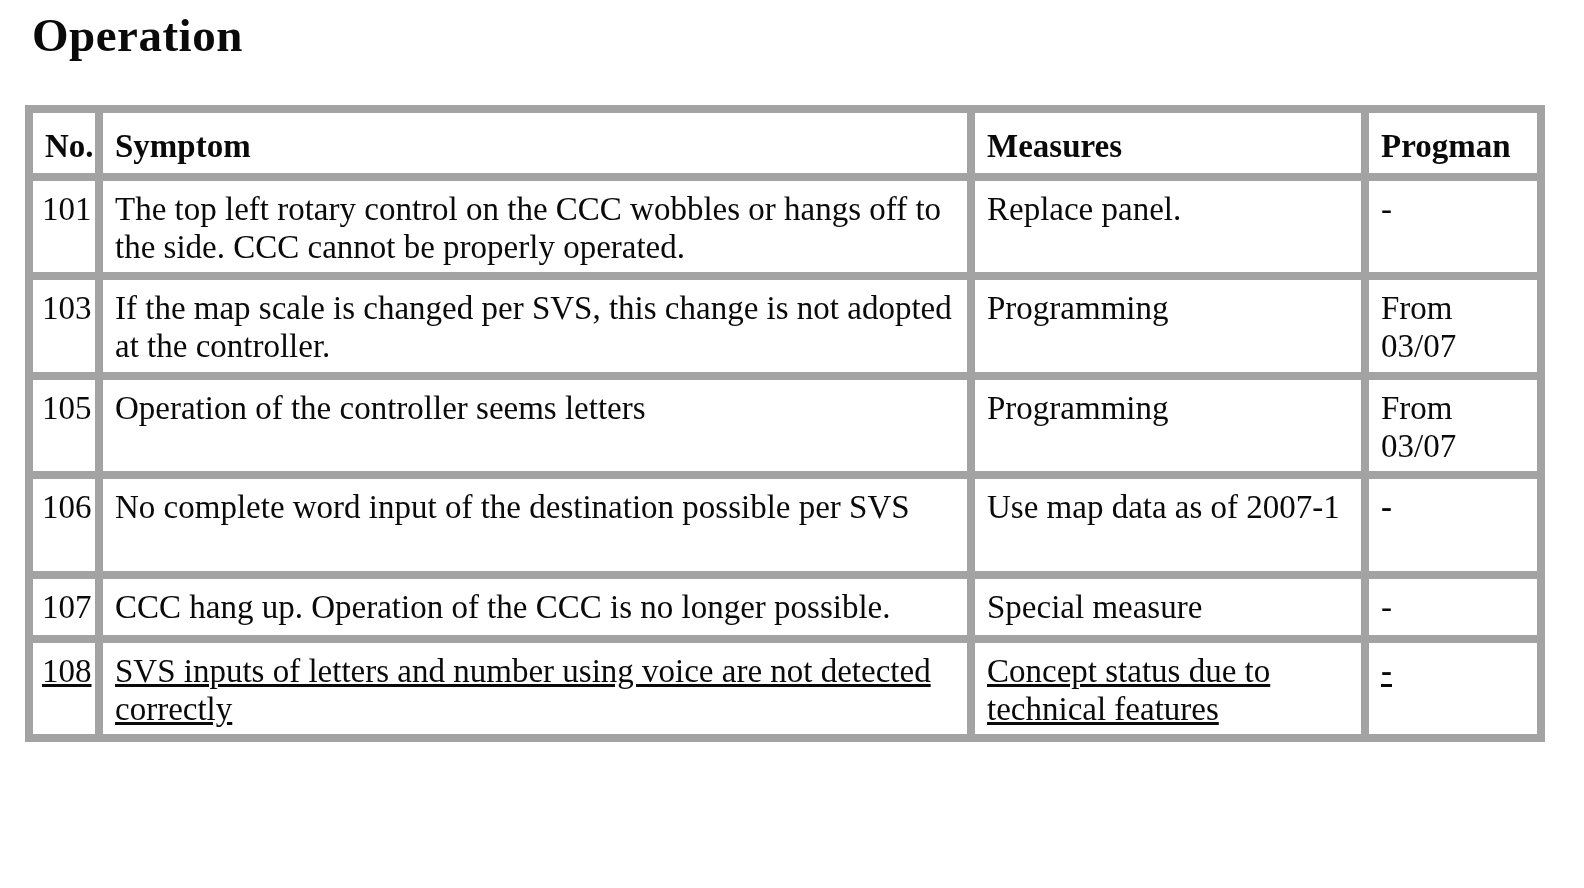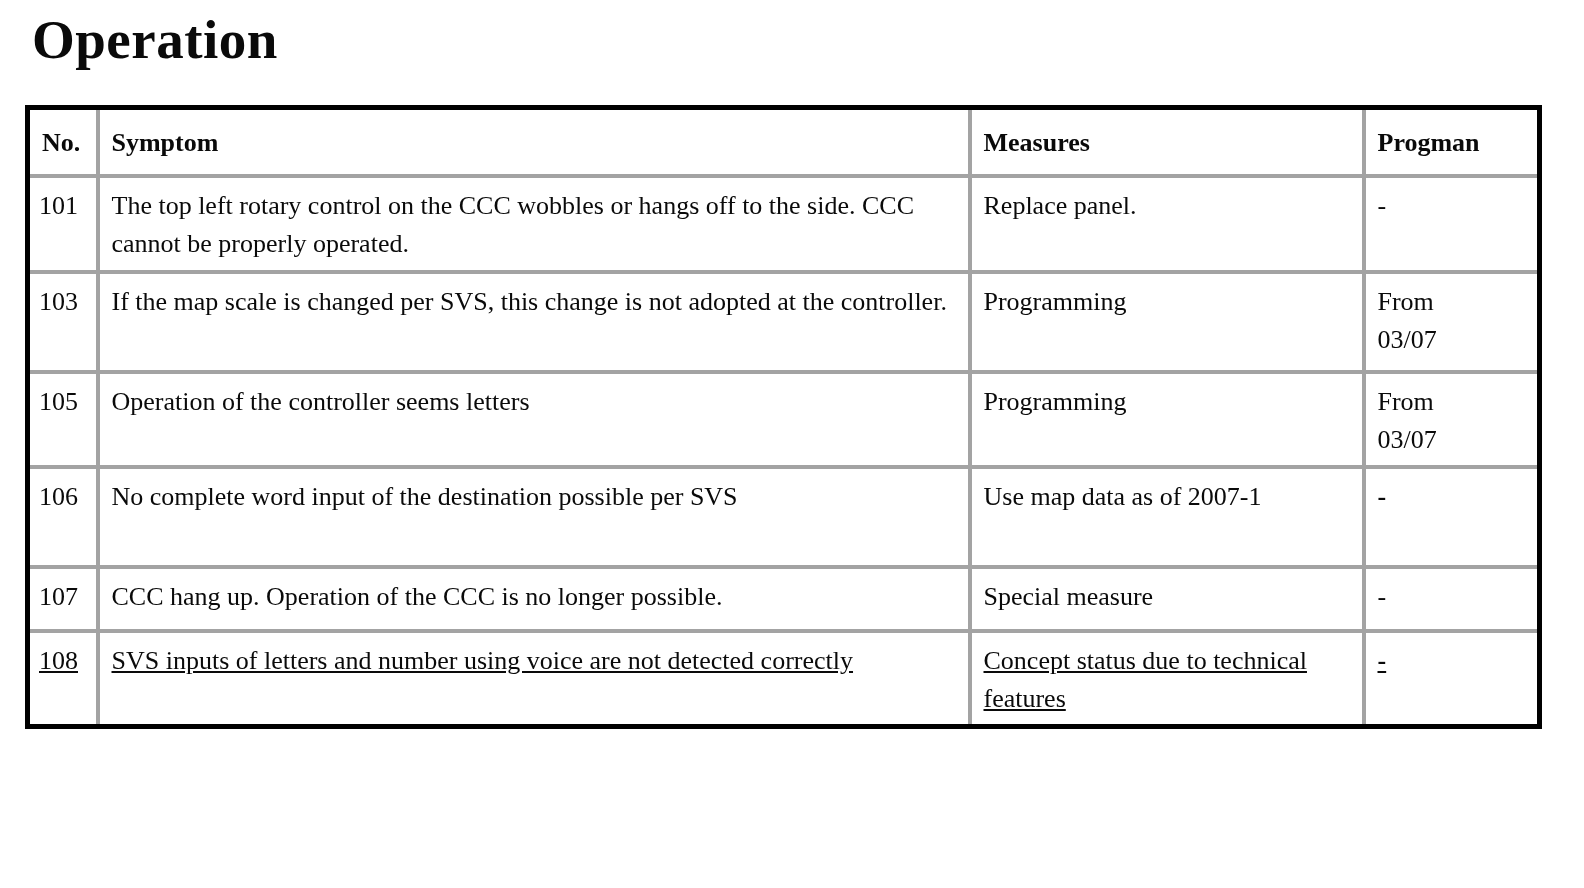--- a/index.html
+++ b/index.html
@@ -16,40 +16,40 @@
     position: relative;
     width: 1584px;
     height: 888px;
     background: #ffffff;
   }
   h1.doc-title {
     margin: 0;
     position: absolute;
     left: 32px;
     top: 8px;
-    font-size: 55px;
+    font-size: 47px;
     font-weight: bold;
     letter-spacing: 0.5px;
     color: #0a0a0a;
   }
   table.op-table {
     position: absolute;
     left: 25px;
     top: 105px;
     width: 1512px;
     border-collapse: collapse;
     table-layout: fixed;
     border: 5px solid #000;
     background: #ffffff;
   }
   .op-table th, .op-table td {
-    border: 4px solid #a3a3a3;
+    border: 8px solid #a3a3a3;
     vertical-align: top;
     text-align: left;
-    font-size: 26px;
+    font-size: 33px;
     line-height: 38px;
     padding: 9px 12px 6px 12px;
     overflow: hidden;
     color: #0a0a0a;
   }
   .op-table th {
     font-weight: bold;
     height: 68px;
     box-sizing: border-box;
     padding-top: 14px;

